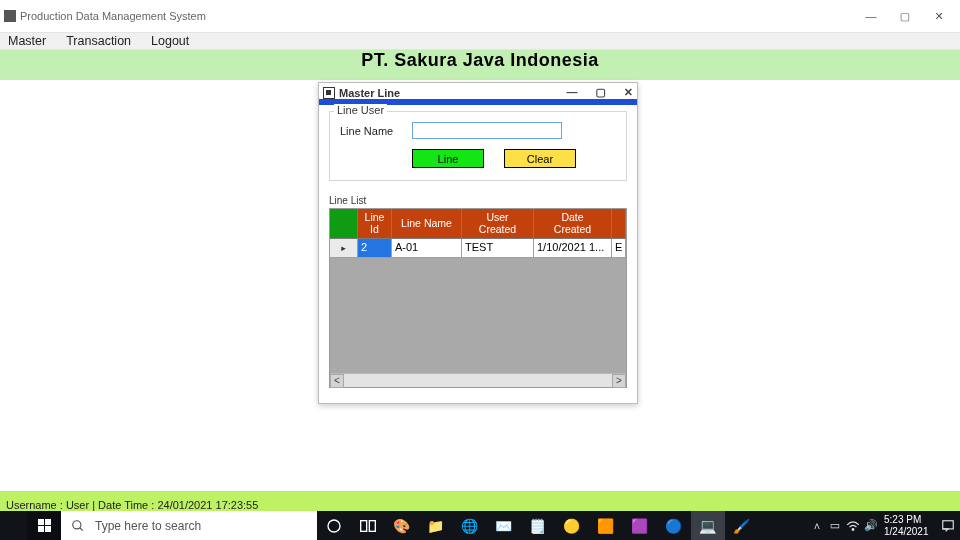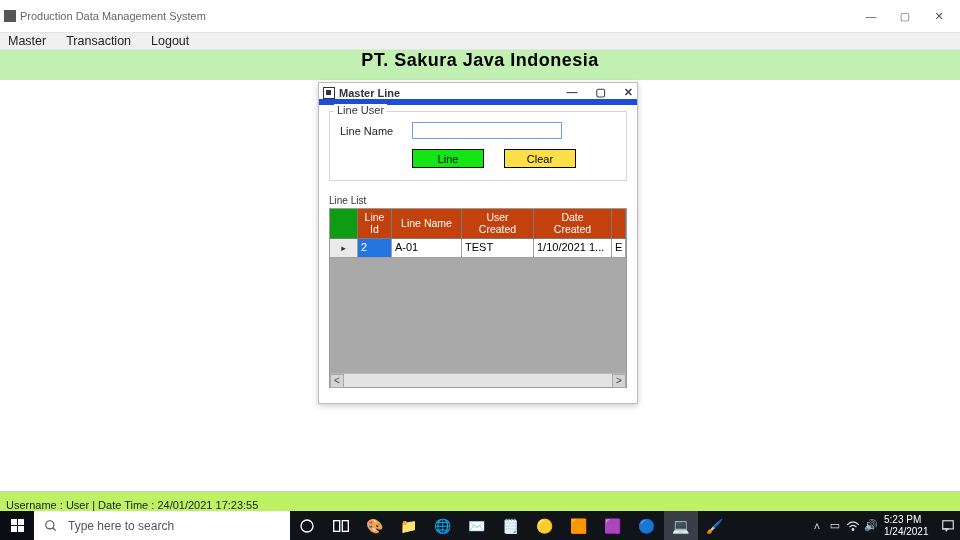--- a/index.html
+++ b/index.html
@@ -40,21 +40,21 @@
   .grid-head .sel { width:28px; background:#0f9b14; }
   .grid-row { display:flex; height:19px; background:#fff; }
   .grid-row .c { border-right:1px solid #a0a0a0; border-bottom:1px solid #a0a0a0; font-size:11px; padding:2px 3px; background:#fff; overflow:hidden; white-space:nowrap; }
   .grid-row .sel { width:28px; background:#eaeaea; display:flex; align-items:center; justify-content:center; color:#333; }
   .grid-row .sel::after{content:"▸"; font-size:9px;}
   .grid-row .idc { background:#2474E2; color:#fff; }
   .hscroll { position:absolute; left:0; right:0; bottom:0; height:14px; background:#e3e3e3; border-top:1px solid #b8b8b8; display:flex; align-items:center; justify-content:space-between; font-size:10px; color:#444; }
   .hscroll .arr { width:14px; height:14px; background:#d4d4d4; border:1px solid #a8a8a8; display:flex; align-items:center; justify-content:center; }
 
   
-  .taskbar { position:absolute; left:0; bottom:0; width:960px; height:29px; background:#101318; display:flex; align-items:center; color:#fff; font-size:10px; }
+  .taskbar { position:absolute; left:0; bottom:0; width:960px; height:29px; background:#101318; display:flex; align-items:center; color:#fff; font-size:10px;padding-left:27px; }
   .start-btn { width:34px; height:29px; background:#0b0d12; display:flex; align-items:center; justify-content:center; }
   .win-logo { width:13px; height:13px; display:grid; grid-template-columns:1fr 1fr; grid-template-rows:1fr 1fr; gap:1px; }
   .win-logo div{ background:#fff; }
   .search-box { flex:0 0 256px; height:29px; background:#fff; display:flex; align-items:center; color:#555; padding:0 10px; gap:10px; font-size:12px; }
   .tb-icons { display:flex; align-items:center; height:29px; }
   .tb-icons .ti { width:34px; height:29px; display:flex; align-items:center; justify-content:center; font-size:14px; }
   .tray { margin-left:auto; display:flex; align-items:center; height:29px; }
   .tray .ti { width:18px; height:29px; display:flex; align-items:center; justify-content:center; font-size:11px; color:#ddd; }
   .clock { width:56px; text-align:left; line-height:1.2; padding:2px 4px; font-size:10px; color:#fff; }
   .notif { width:24px; height:29px; display:flex; align-items:center; justify-content:center; }

